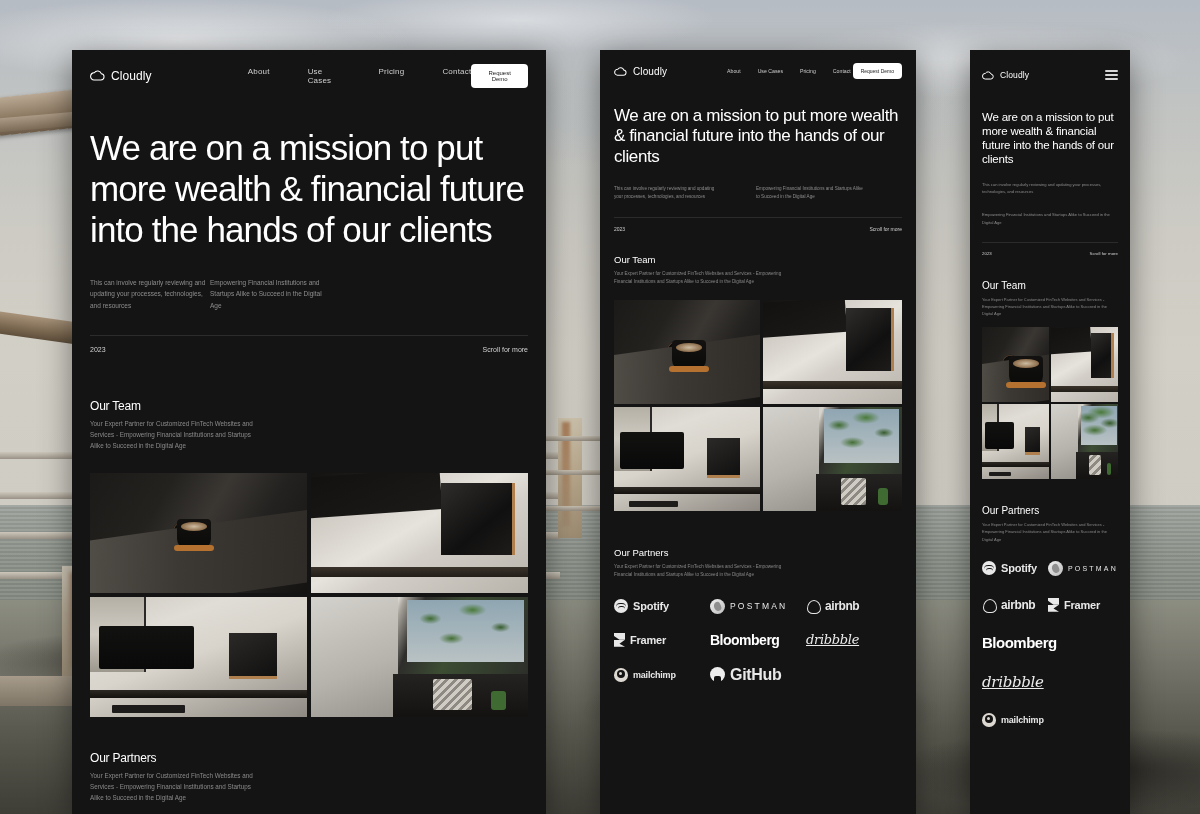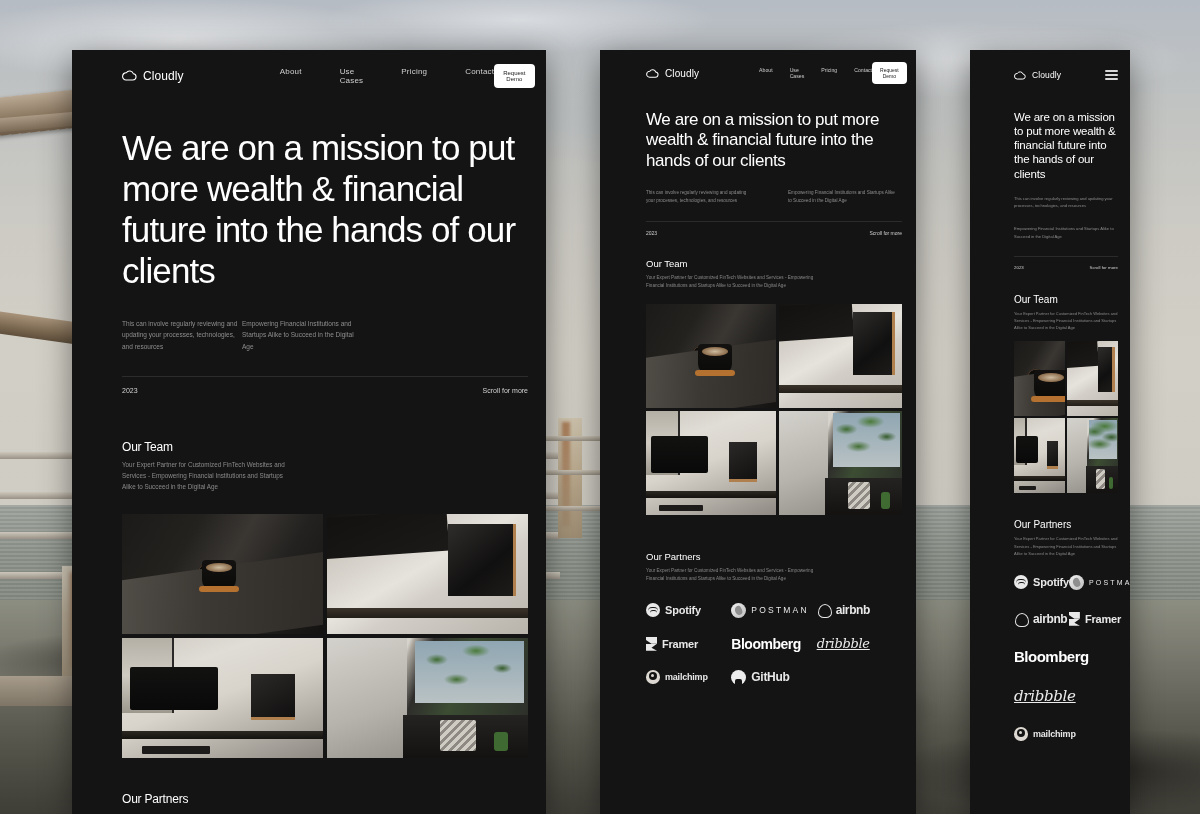--- a/index.html
+++ b/index.html
@@ -95,21 +95,20 @@
   }
   .rail-r { position:absolute; left:546px; width:64px; height:5px;
     background:linear-gradient(180deg,#c9c2b4,#958d80); }
 
   
   .panel {
     position:absolute;
     background:#141414;
     overflow:hidden;
     box-shadow:0 8px 30px rgba(0,0,0,.45);
-    padding-left:32px;
   }
   #panel-desktop { left:72px;  top:50px;  width:474px; height:764px; }
   #panel-tablet  { left:600px; top:50px;  width:316px; height:764px; }
   #panel-mobile  { left:970px; top:50px;  width:160px; height:764px; }
 
   
   .d-nav { display:flex; align-items:center; padding:12px 18px 0 18px; height:40px; }
   .logo { display:flex; align-items:center; gap:6px; color:#fff; }
   .logo-text { font-size:12px; letter-spacing:.1px; }
   .d-links { display:flex; gap:38px; margin-left:96px; }
@@ -262,21 +261,21 @@
   .drb-txt { font-size:13px; font-style:italic; font-family:"DejaVu Serif", serif; color:#ececec; letter-spacing:-.3px;text-decoration:underline; }
   .mc-mark { width:14px; height:14px; border-radius:50% 50% 48% 48%; background:#ddd9d2; position:relative; flex:none; }
   .mc-mark:before{ content:""; position:absolute; left:3px; top:2px; width:8px; height:8px; border-radius:50%;
     background:#141414; }
   .mc-mark:after{ content:""; position:absolute; left:5px; top:4px; width:3px; height:3px; border-radius:50%;
     background:#ddd9d2; }
   .mc-txt { font-size:9px; font-weight:700; letter-spacing:-.2px; }
   .gh-mark { width:15px; height:15px; border-radius:50%; background:#ededed; position:relative; flex:none; }
   .gh-mark:after{ content:""; position:absolute; left:4px; bottom:0; width:7px; height:6px;
     background:#141414; border-radius:2px 2px 0 0; }
-  .gh-txt { font-size:12px; font-weight:700; letter-spacing:-.3px; }
+  .gh-txt { font-size:16px; font-weight:700; letter-spacing:-.3px; }
 
   
   .t-nav { display:flex; align-items:center; padding:12px 14px 0 14px; }
   .t-links { display:flex; gap:17px; margin-left:60px; }
   .t-links a { color:#cdcdcd; font-size:5.2px; text-decoration:none; }
   .t-demo { margin-left:auto; background:#fff; color:#1a1a1a; border:none; border-radius:4px;
     font-size:5px; padding:5px 8px; font-family:inherit; cursor:pointer; }
   .t-hero { padding:26px 14px 0 14px; }
   .t-hero h1 { color:#fff; font-size:17px; line-height:1.2; font-weight:400; letter-spacing:-.4px; }
   .t-sub { display:flex; gap:32px; margin-top:18px; }

